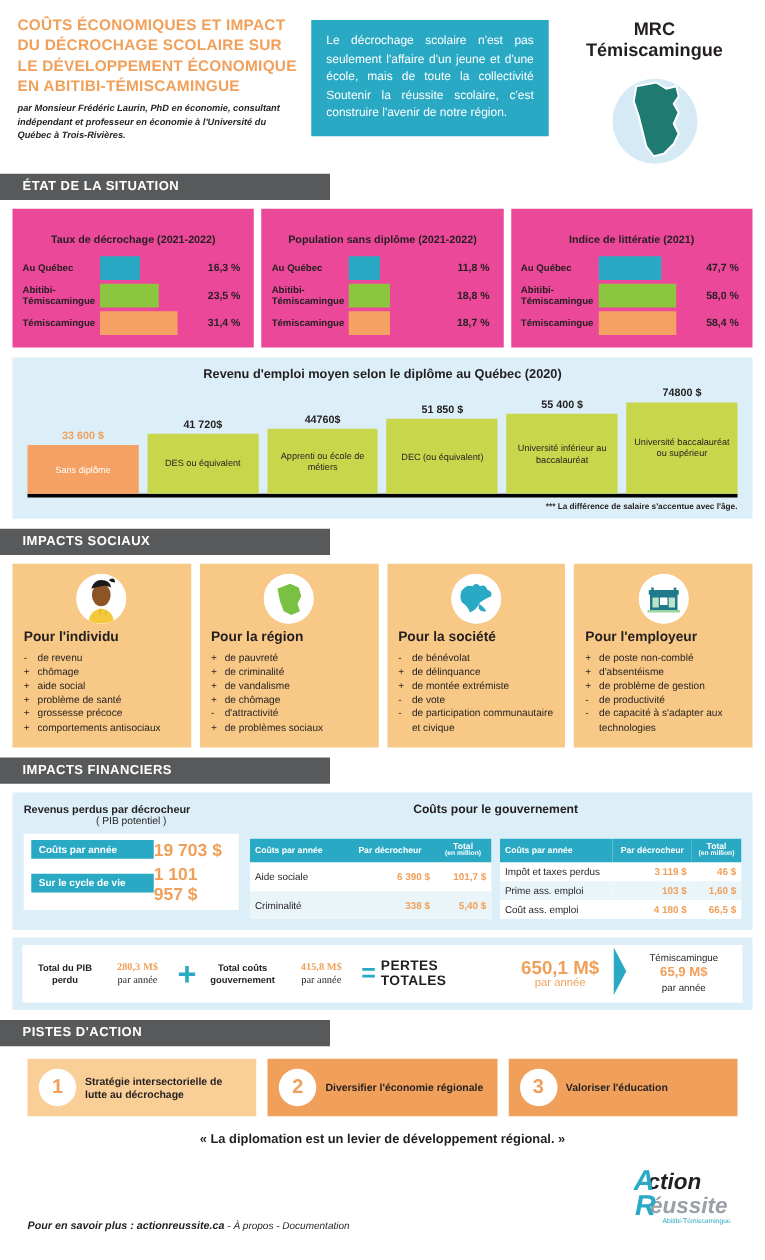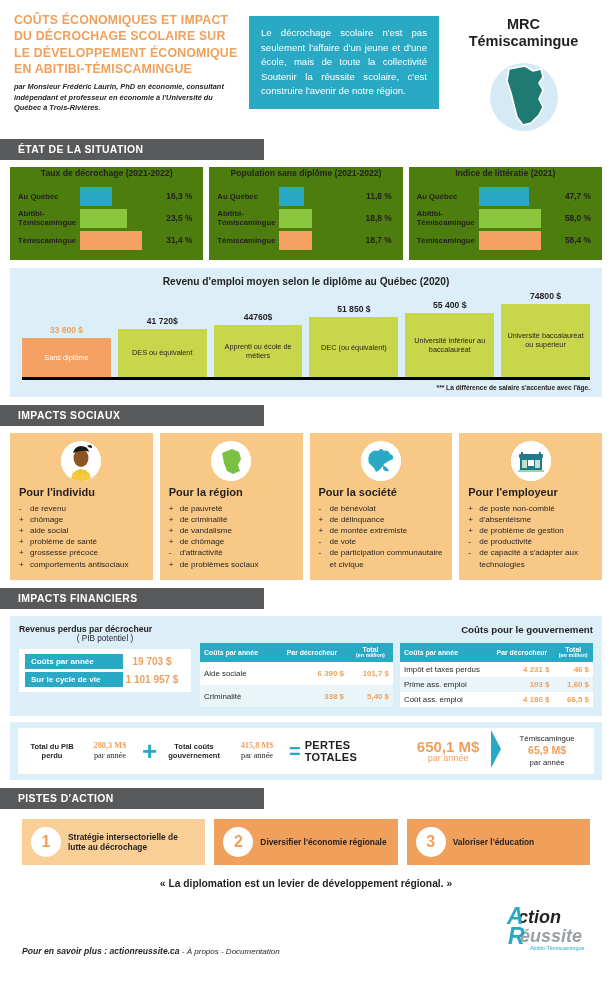--- a/index.html
+++ b/index.html
@@ -53,21 +53,21 @@
     background:#58595b;
     color:#ffffff;
     font-weight:bold;
     font-size:10.4px;
     letter-spacing:0.4px;
     padding:5px 0 5px 18px;
     width:264px;
   }
 
   .stats-row { display:flex; gap:6px; padding:0 10px; margin-top:7px; }
-  .stat-card { flex:1; background:#4d7c0f; padding:1px 8px 10px 8px; }
+  .stat-card { flex:1; background:#ec4899; padding:19px 8px 10px 8px; }
   .stat-title { text-align:center; font-weight:bold; font-size:8.6px; margin-bottom:9px; }
   .stat-rows { display:flex; flex-direction:column; gap:3px; }
   .stat-line { display:flex; align-items:center; font-size:7.7px; }
   .stat-label { width:62px; font-weight:bold; line-height:1.2; }
   .stat-barwrap { width:62px; display:flex; }
   .stat-bar { height:19px; }
   .stat-val { flex:1; text-align:right; font-weight:bold; font-size:8.4px; padding-right:3px; }
 
   
   .income { margin:8px 10px 0 10px; background:#dceef7; padding:8px 12px 6px 12px; }
@@ -103,24 +103,24 @@
   .soc-sign { width:7px; flex:none; }
 
   
   .fin-wrap { margin:7px 10px 0 10px; background:#dceef7; padding:8px 9px 9px 9px; display:flex; gap:9px; }
   .fin-left { width:172px; }
   .fin-left-title { font-weight:bold; font-size:8.7px; }
   .fin-left-sub { text-align:center; font-size:8.2px; margin-bottom:6px; }
   .fin-left-box { background:#ffffff; padding:5px 6px; }
   .fin-kv { display:flex; align-items:center; margin-bottom:3px; }
   .fin-k { background:#2aa9c4; color:#ffffff; font-weight:bold; font-size:8px; padding:3px 6px; width:98px; }
-  .fin-v { flex:1; text-align:center; color:#f0a05a; font-weight:bold; font-size:10px; padding-right:4px; }
+  .fin-v { flex:1; text-align:left; color:#f0a05a; font-weight:bold; font-size:14px; padding-right:4px; }
 
   .fin-right { flex:1; }
-  .fin-right-title { text-align:right; font-weight:bold; font-size:9.7px; margin-bottom:8px; }
+  .fin-right-title { text-align:center; font-weight:bold; font-size:9.7px; margin-bottom:18px; }
   .tbl-pair { display:flex; gap:7px; }
   table.costs { border-collapse:collapse; width:100%; background:#ffffff; }
   table.costs th {
     background:#2aa9c4; color:#ffffff; font-size:6.9px; font-weight:bold;
     padding:3px 4px; line-height:1.1; text-align:left; vertical-align:middle;
   }
   table.costs th.num { text-align:center; }
   table.costs th .small { font-size:5.4px; display:block; font-weight:bold; }
   table.costs td { font-size:7.9px; padding:3px 4px; }
   table.costs td.lbl { color:#231f20; }
@@ -519,21 +519,21 @@
               </th>
               <th class="num">
                 <span>Total</span>
                 <span class="small">(en million)</span>
               </th>
             </tr>
           </thead>
           <tbody>
             <tr>
               <td class="lbl">Impôt et taxes perdus</td>
-              <td class="num">4 231 $</td>
+              <td class="num">3 119 $</td>
               <td class="num">46 $</td>
             </tr>
             <tr>
               <td class="lbl">Prime ass. emploi</td>
               <td class="num">103 $</td>
               <td class="num">1,60 $</td>
             </tr>
             <tr>
               <td class="lbl">Coût ass. emploi</td>
               <td class="num">4 180 $</td>

